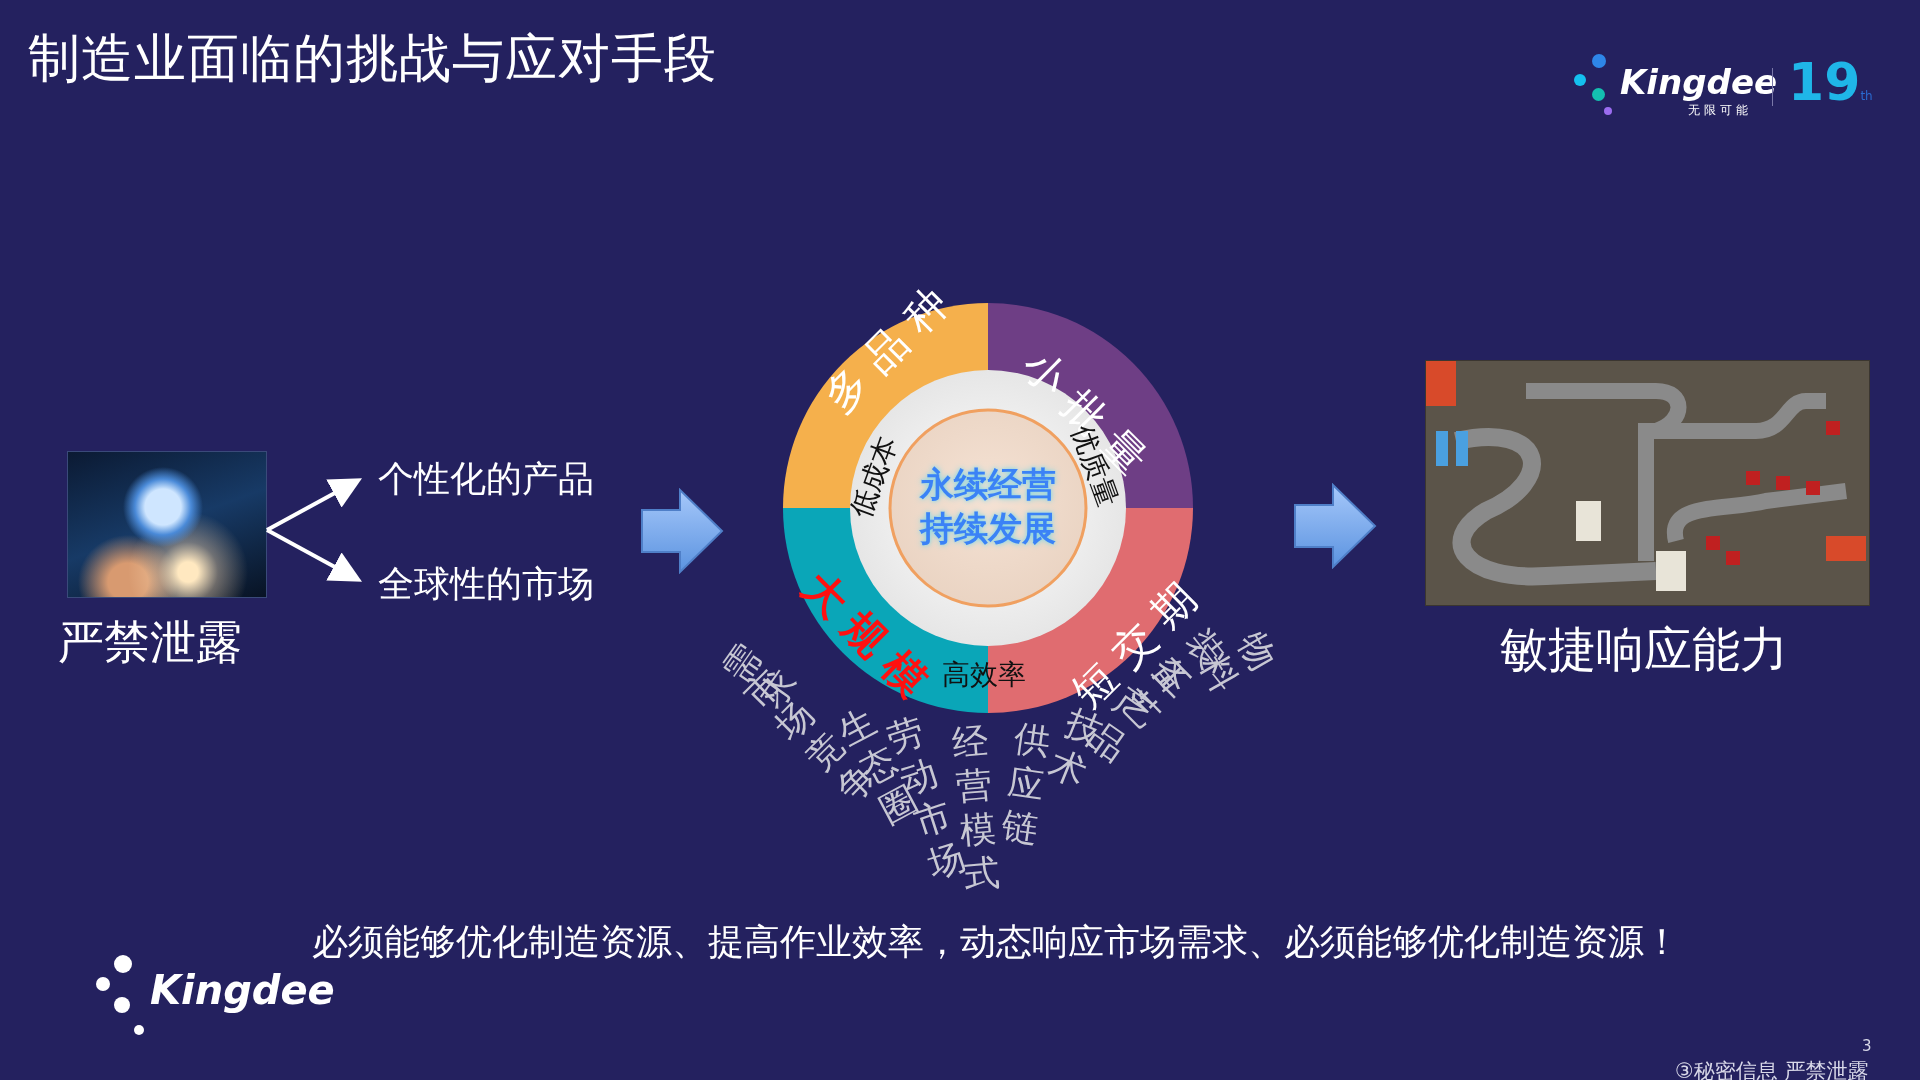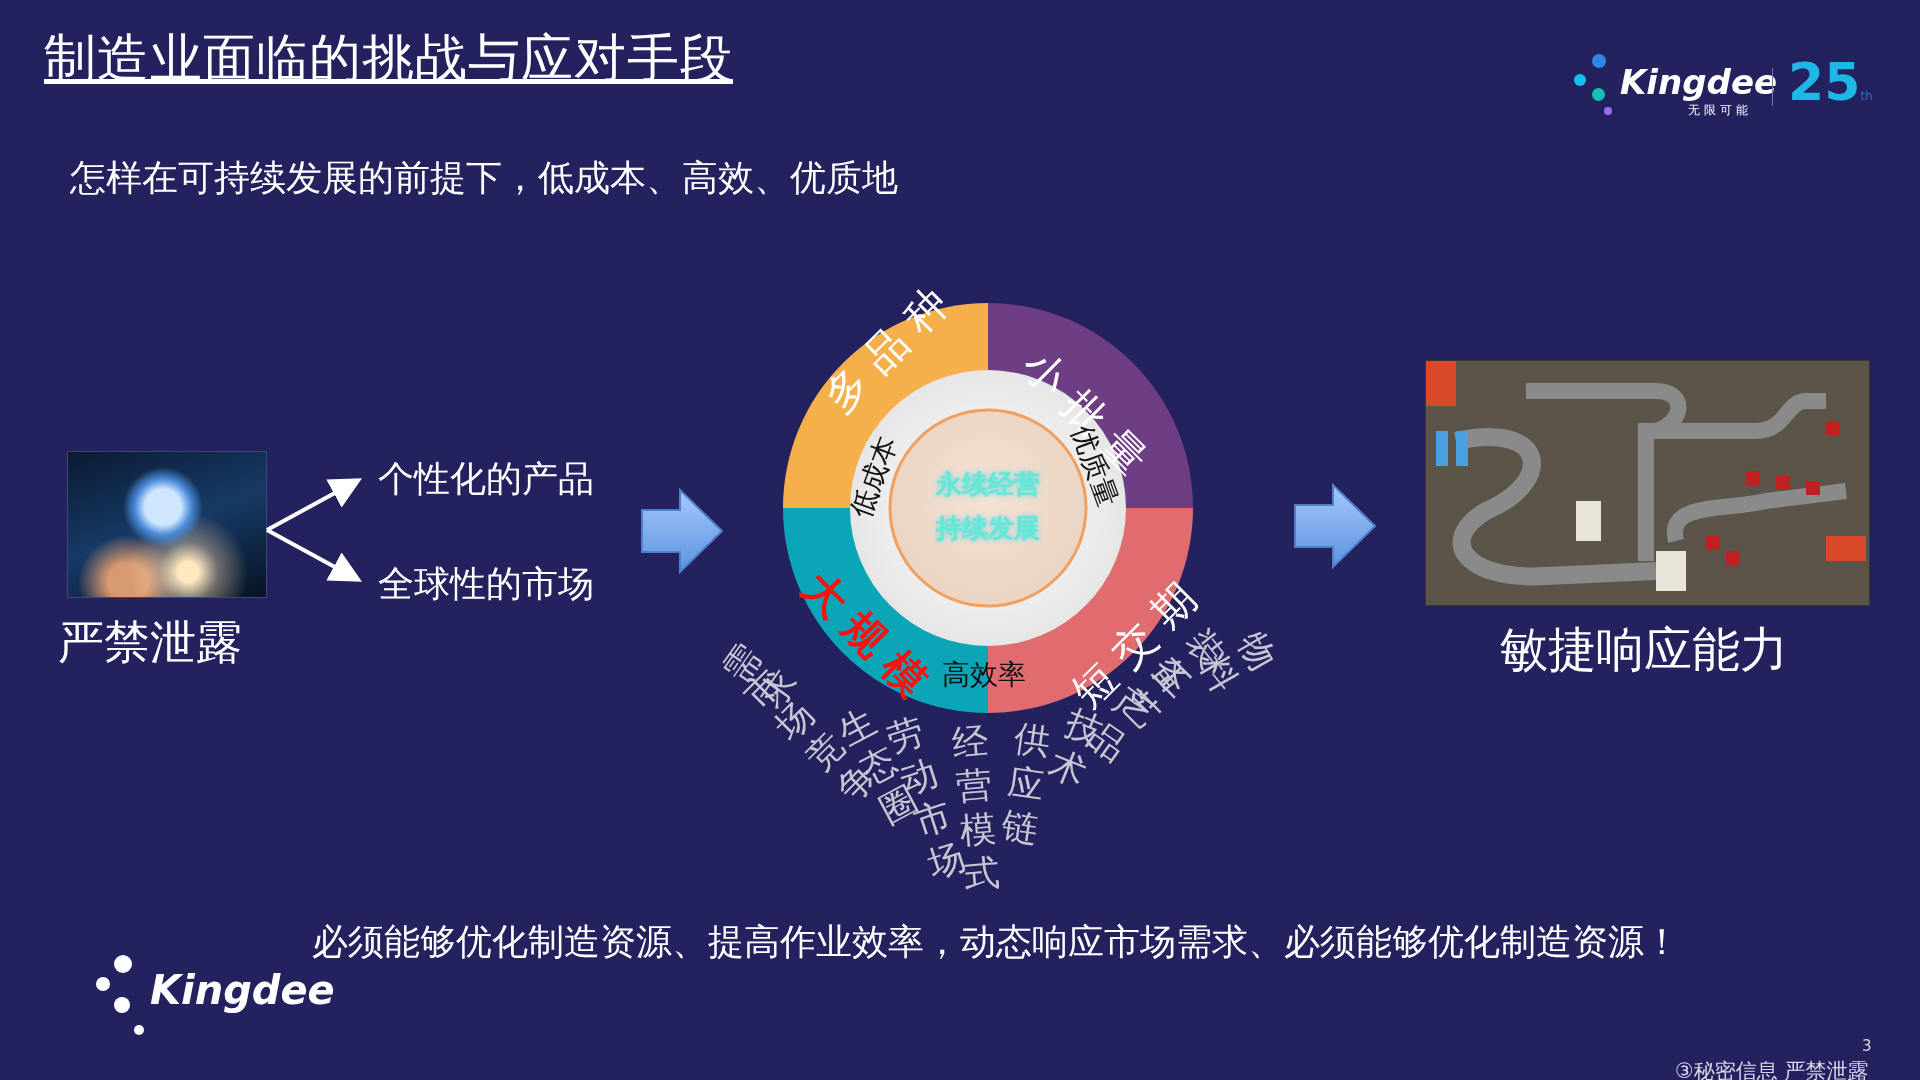--- a/index.html
+++ b/index.html
@@ -3,21 +3,21 @@
 <meta charset="utf-8">
 <style>
   html, body { margin:0; padding:0; }
   body {
     width:1920px; height:1080px; overflow:hidden; position:relative;
     background:#24215f;
     font-family:"DejaVu Sans","Liberation Sans",sans-serif;
     color:#ffffff;
   }
   .abs { position:absolute; }
-  .title { left:44px; top:24px; font-size:52px; letter-spacing:1px; white-space:nowrap;text-decoration:underline; }
+  .title { left:28px; top:24px; font-size:52px; letter-spacing:1px; white-space:nowrap; }
   .question { left:70px; top:152px; font-size:36px; line-height:52px; white-space:nowrap; }
   .question .hl { color:#ff0a0a; font-weight:bold; font-style:italic; font-size:40px; margin:0 10px 0 4px; }
 
   
   .logo-tr { left:1570px; top:52px; width:300px; height:70px; }
   .logo-tr .dot { position:absolute; border-radius:50%; }
   .logo-tr .word { position:absolute; left:50px; top:10px; font-size:34px; font-weight:bold; font-style:italic; color:#fff; }
   .logo-tr .sub { position:absolute; left:118px; top:50px; font-size:12px; letter-spacing:4px; color:#fff; }
   .logo-tr .sep { position:absolute; left:202px; top:16px; width:1px; height:38px; background:#7a78a8; }
   .logo-tr .ann { position:absolute; left:218px; top:0px; font-size:52px; font-weight:bold; color:#1fb6e8; }
@@ -39,21 +39,21 @@
   .item-market { left:378px; top:560px; font-size:36px; white-space:nowrap; }
 
   .arrow { width:84px; height:86px; }
   .arrow1 { left:640px; top:488px; }
   .arrow2 { left:1293px; top:483px; }
 
   
   .ring { left:778px; top:300px; width:420px; height:416px; }
   .center-text {
     left:898px; top:462px; width:180px; text-align:center;
-    font-size:26px; font-weight:bold; color:#5eead4; line-height:44px;
+    font-size:34px; font-weight:bold; color:#3b82f6; line-height:44px;
     text-shadow:0 0 6px #7fd4e0, 0 0 3px #9fe0ea;
   }
   .inner-lbl { font-size:28px; color:#111; white-space:nowrap; }
   .seg-lbl { font-size:42px; color:#fff; white-space:nowrap; letter-spacing:14px; }
   .radial-word { font-size:36px; color:#c7c7d3; line-height:44px; width:40px; text-align:center; }
 
   
   .factory-img {
     left:1425px; top:360px; width:443px; height:244px;
     background:#5a5348;
@@ -76,26 +76,25 @@
 
 <div class="abs logo-tr">
   <span class="dot" style="left:22px;top:2px;width:14px;height:14px;background:#2e86e8;"></span>
   <span class="dot" style="left:4px;top:22px;width:12px;height:12px;background:#14c0ef;"></span>
   <span class="dot" style="left:22px;top:36px;width:13px;height:13px;background:#14bfb0;"></span>
   <span class="dot" style="left:34px;top:55px;width:8px;height:8px;background:#9b6cf0;"></span>
   <span class="word">Kingdee</span>
   <span class="sub">无限可能</span>
   <span class="sep"></span>
   <span class="ann">
-    <span>25</span><span class="th">th</span>
+    <span>19</span><span class="th">th</span>
   </span>
 </div>
 
 <div class="abs question">
-  <div>怎样在可持续发展的前提下，低成本、高效、优质地</div>
 </div>
 
 <div class="abs internet-img"></div>
 <div class="abs lbl-internet">严禁泄露</div>
 <svg class="abs branch" width="100" height="120" viewBox="0 0 100 120">
   <defs>
     <marker id="ah" markerWidth="8" markerHeight="8" refX="6" refY="4" orient="auto">
       <path d="M0,0 L8,4 L0,8 z" fill="#fff"></path>
     </marker>
   </defs>

